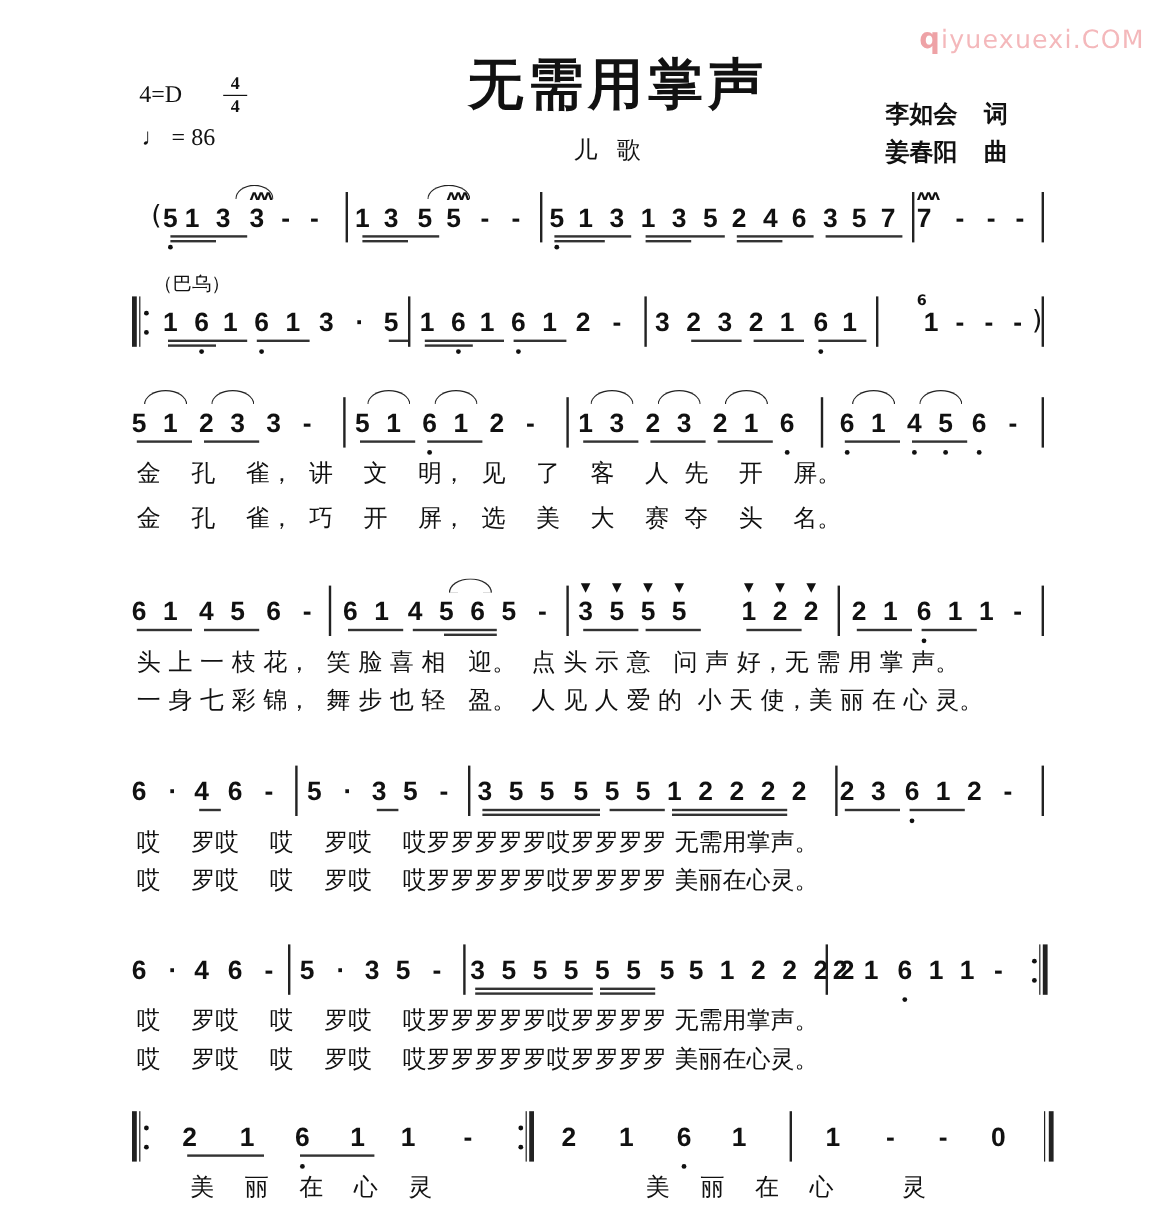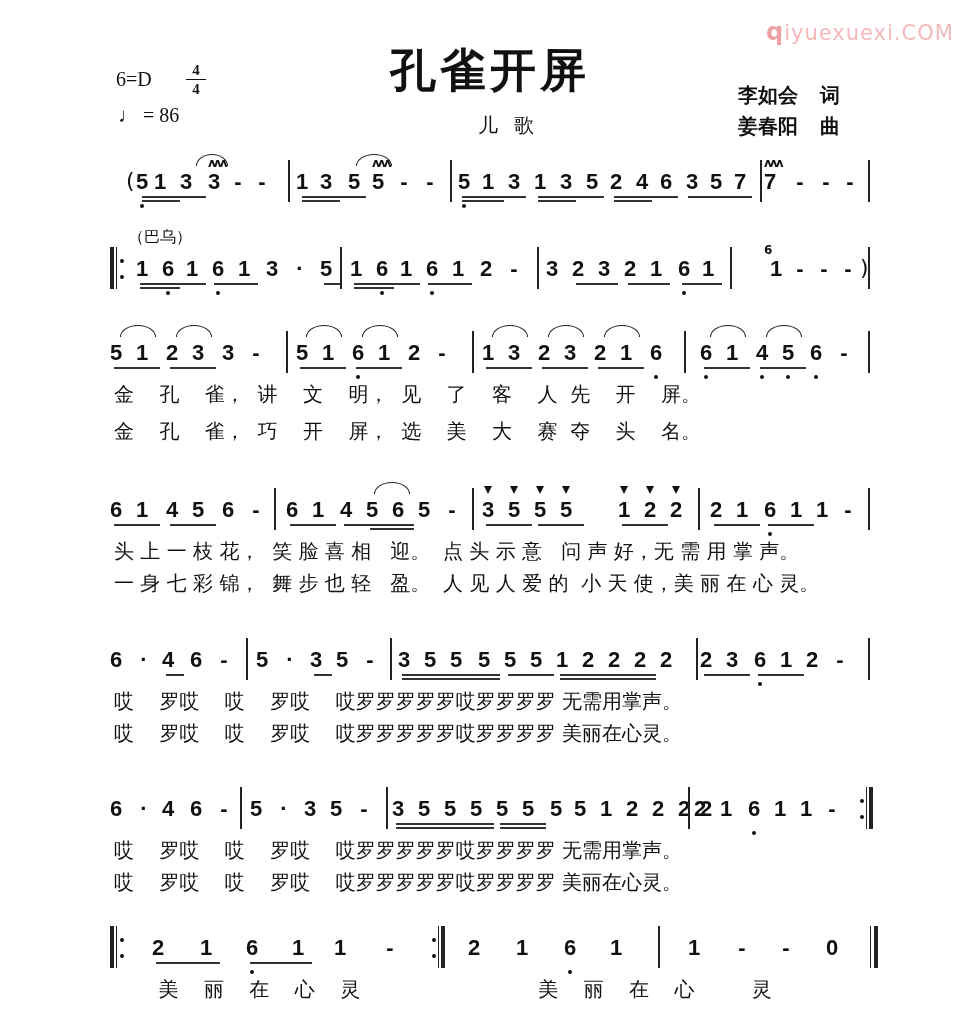--- a/index.html
+++ b/index.html
@@ -26,23 +26,23 @@
   .lyric{position:absolute;font-size:20px;white-space:pre;}
   .slur{position:absolute;border:1.5px solid #222;border-bottom:none;border-radius:50% 50% 0 0/100% 100% 0 0;height:11px;}
   .paren{position:absolute;font-size:22px;}
   .small{position:absolute;font-size:16px;}
   .tri{position:absolute;width:0;height:0;border-left:4px solid transparent;border-right:4px solid transparent;border-top:8px solid #111;}
   .mord{position:absolute;font-size:12px;font-weight:bold;letter-spacing:-2px;}
 </style>
 </head>
 <body>
 
-<div class="abs title">孔雀开屏</div>
+<div class="abs title">无需用掌声</div>
 <div class="abs subtitle">儿歌</div>
-<div class="abs key">6=D</div>
+<div class="abs key">4=D</div>
 <div class="abs timesig">
   <div>4</div>
   <div class="bar"></div>
   <div>4</div>
 </div>
 <div class="abs tempo">♩ = 86</div>
 <div class="abs credits">
   <div><span>李如会</span><span class="role">词</span></div>
   <div><span>姜春阳</span><span class="role">曲</span></div>
 </div>

